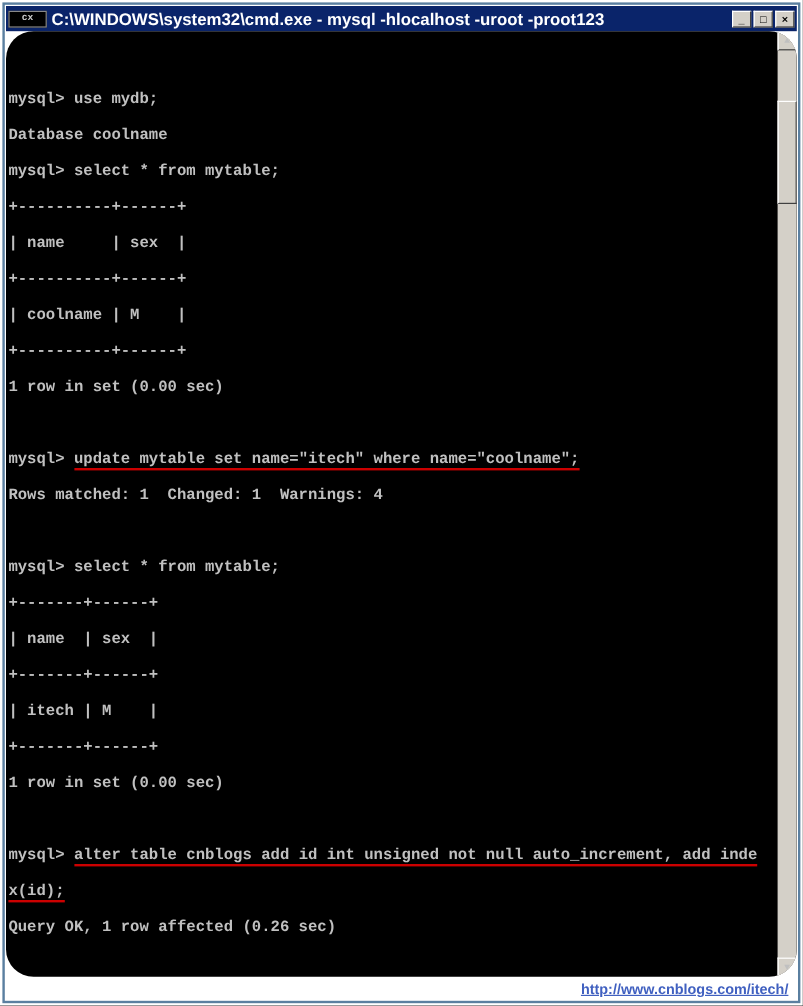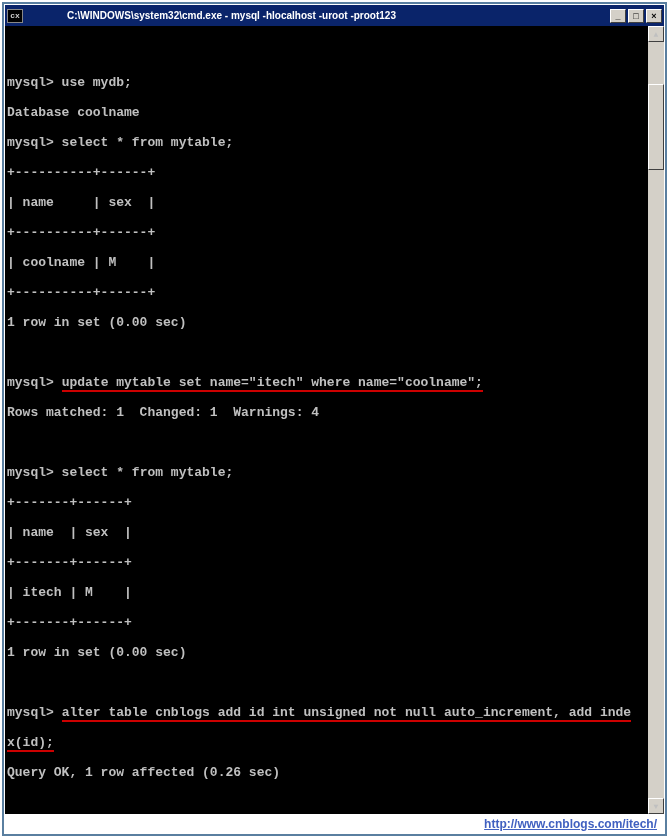--- a/index.html
+++ b/index.html
@@ -1,24 +1,24 @@
 <!DOCTYPE html>
 <html><head>
 <meta charset="utf-8">
 <style>
 * { margin: 0; padding: 0; box-sizing: border-box; }
 body { background: #fff; width: 669px; height: 838px; font-family: "Courier New", monospace; position: relative; }
 .outer-border { border: 2px solid #5a7fa0; width: 665px; height: 834px; margin: 2px; position: relative; background: #fff; }
 .window { width: 659px; position: absolute; top: 1px; left: 1px; }
 .titlebar { background: #0a246a; height: 21px; display: flex; align-items: center; padding: 0 2px; }
-.titlebar-icon { width: 16px; height: 14px; background: #000; border: 1px solid #888; margin-right: 4px; display: flex; align-items: center; justify-content: center; font-size: 8px; color: #ccc; font-weight: bold; }
-.titlebar-text { color: #fff; font-family: Tahoma, sans-serif; font-size: 10px; font-weight: bold; flex: 1; margin-left: 40px; }
+.titlebar-icon { width: 32px; height: 14px; background: #000; border: 1px solid #888; margin-right: 4px; display: flex; align-items: center; justify-content: center; font-size: 8px; color: #ccc; font-weight: bold; }
+.titlebar-text { color: #fff; font-family: Tahoma, sans-serif; font-size: 14px; font-weight: bold; flex: 1; }
 .titlebar-buttons { display: flex; gap: 2px; }
 .titlebar-btn { width: 16px; height: 14px; background: #d4d0c8; border: 1px solid #fff; border-right-color: #404040; border-bottom-color: #404040; font-family: Arial; font-size: 9px; font-weight: bold; display: flex; align-items: center; justify-content: center; cursor: pointer; color: #000; }
-.terminal { background: #000; color: #c0c0c0; font-size: 13px; font-weight: bold; line-height: 15px; padding: 4px 2px 4px 2px; height: 788px; position: relative; overflow: hidden; }
+.terminal { background: #000; color: #c0c0c0; font-size: 13px; font-weight: bold; line-height: 15px; padding: 4px 2px 4px 2px; height: 788px; position: relative; overflow: hidden; border-radius: 23px; }
 .scrollbar { position: absolute; right: 0; top: 0; width: 16px; height: 100%; background: #d4d0c8; }
 .scroll-btn { width: 16px; height: 16px; background: #d4d0c8; border: 1px solid #fff; border-right-color: #404040; border-bottom-color: #404040; font-size: 8px; display: flex; align-items: center; justify-content: center; cursor: pointer; }
 .scroll-btn.up { position: absolute; top: 0; }
 .scroll-btn.down { position: absolute; bottom: 0; }
 .scroll-thumb { position: absolute; top: 58px; left: 0; width: 16px; height: 86px; background: #d4d0c8; border: 1px solid #fff; border-right-color: #404040; border-bottom-color: #404040; cursor: pointer; }
 .term-content { padding-right: 18px; white-space: pre; }
 .underline-red { border-bottom: 2px solid #cc0000; }
 .watermark { position: absolute; bottom: 3px; right: 8px; color: #4060c0; font-family: Tahoma, sans-serif; font-size: 12px; text-decoration: underline; font-weight: bold; }
 </style>
 </head>

